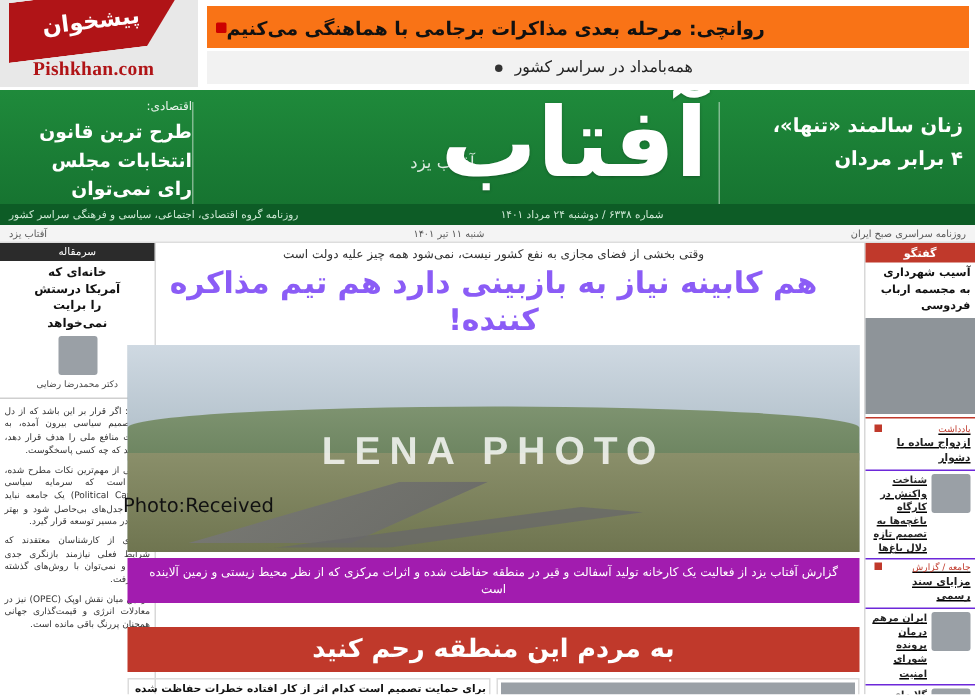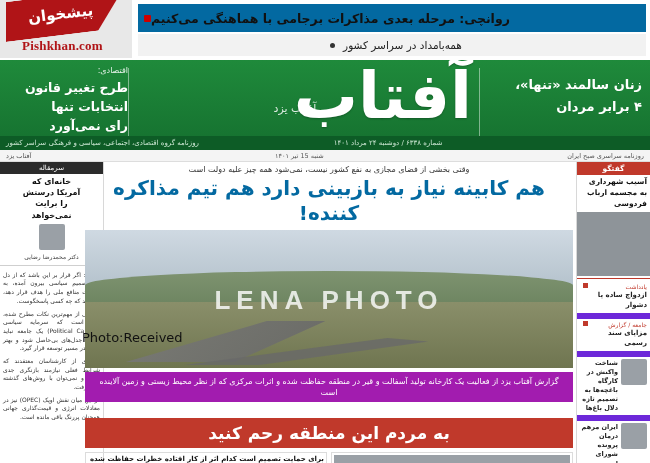--- a/index.html
+++ b/index.html
@@ -45,21 +45,21 @@
     direction: rtl;
   }
   .pishkhan-en {
     position: absolute; left: 16px; top: 36px;
     color: #b01417; font-size: 13px; font-weight: bold;
     letter-spacing: .2px;
     font-family: "Liberation Serif", serif;
   }
   .banner-headline {
     position: absolute; left: 138px; top: 4px; width: 508px; height: 28px;
-    background: #0369a1;
+    background: #f97316;
     display: flex; align-items: center; justify-content: flex-end;
     padding-right: 8px;
     direction: rtl;
   }
   .banner-headline span {
     color: #111; font-size: 12.5px; font-weight: bold;
   }
   .banner-headline .bullet {
     display: inline-block; width: 7px; height: 7px; background: #c00;
     margin-right: 0; margin-left: 6px; border-radius: 1px;
@@ -146,21 +146,21 @@
     border-left: 1px solid #d8d8d8;
     direction: rtl;
   }
   .box-head-red {
     background: #c0392b; color: #fff; font-size: 7.5px; font-weight: bold;
     padding: 2px 4px; text-align: center;
   }
   .mini-title { font-size: 7.5px; color: #111; font-weight: bold; line-height: 1.45; padding: 2px 3px; direction: rtl; text-align: right;}
   .thumb-person { background:#9aa0a6; width: 26px; height: 26px; border-radius: 2px; }
 
-  .mini-row { display: flex; gap: 3px; padding: 2px 3px; align-items: flex-start; border-bottom: 6px solid #6d28d9; }
+  .mini-row { display: flex; gap: 3px; padding: 2px 3px; align-items: flex-start; border-bottom: 1px solid #6d28d9; text-decoration: underline; }
   .mini-row .txt { flex: 1; font-size: 6.5px; line-height: 1.4; color: #222; direction: rtl; text-align: right; }
   .redline { height: 1px; background: #c0392b; margin: 2px 0; }
   .sq-red { display:inline-block; width:5px; height:5px; background:#c0392b; margin-left:3px; }
 
   
   .col-left {
     position: absolute; left: 0; top: 0; width: 104px; height: 301px;
     border-right: 1px solid #d8d8d8; direction: rtl;
   }
   .lc-head {
@@ -172,21 +172,21 @@
   
   .col-center {
     position: absolute; left: 82px; top: 0; width: 494px; height: 301px;
   }
   .center-kicker {
     direction: rtl; text-align: center; font-size: 8px; color: #333;
     padding: 3px 4px 1px 4px;
   }
   .center-headline {
     direction: rtl; text-align: center;
-    font-size: 20px; font-weight: bold; color: #0369a1;
+    font-size: 20px; font-weight: bold; color: #8b5cf6;
     padding: 1px 6px 4px 6px; line-height: 1.25;
   }
   .hero {
     position: relative; margin: 0 3px; height: 138px;
     background: linear-gradient(180deg,#b9c6d2 0%, #9fb0bb 35%, #7f8f7a 60%, #6e7c62 100%);
     overflow: hidden;
   }
   .hero .sky { position:absolute; left:0; top:0; width:100%; height:44%; background: linear-gradient(180deg,#cfd9e2,#b3c1cb); }
   .hero .hills { position:absolute; left:0; top:30%; width:100%; height:26%; background: linear-gradient(180deg,#7e9370,#6c8460); border-radius: 50% 50% 0 0 / 40% 40% 0 0;}
   .hero .ground { position:absolute; left:0; bottom:0; width:100%; height:48%; background: linear-gradient(180deg,#8a8f6a,#6f7550); }
@@ -245,41 +245,41 @@
     </div>
     <div class="banner-sub">
       <span>همه‌بامداد در سراسر کشور</span>
       <span class="dot"></span>
     </div>
   </div>
 
   <div class="masthead">
     <div class="mh-left-col">
       <div style="font-size:8px;opacity:.9;margin-bottom:4px;">اقتصادی:</div>
-      <div class="l1">طرح تغییر قانون انتخابات تنها</div>
-      <div class="l2">رای نمی‌آورد</div>
+      <div class="l1">طرح ترین قانون انتخابات مجلس</div>
+      <div class="l2">رای نمی‌توان</div>
     </div>
     <div class="mh-divider-v"></div>
     <div class="mh-divider-v2"></div>
     <div class="masthead-seal">آفتاب یزد</div>
     <div class="masthead-title">آفتاب</div>
     <div style="position:absolute;right:8px;top:14px;width:150px;direction:rtl;text-align:right;color:#fff;">
       <div style="font-size:13px;font-weight:bold;line-height:1.7;">زنان سالمند «تنها»،</div>
       <div style="font-size:13px;font-weight:bold;line-height:1.7;">۴ برابر مردان</div>
     </div>
     <div class="masthead-strip">
       <span class="strip-box">قیمت: ۳۰۰۰ تومان</span>
       <span>شماره ۶۳۳۸ / دوشنبه ۲۴ مرداد ۱۴۰۱</span>
       <span>روزنامه گروه اقتصادی، اجتماعی، سیاسی و فرهنگی سراسر کشور</span>
     </div>
   </div>
 
   <div class="subbar">
     <span>روزنامه سراسری صبح ایران</span>
-    <span>شنبه 15 تیر ۱۴۰۱</span>
+    <span>شنبه ۱۱ تیر ۱۴۰۱</span>
     <span>آفتاب یزد</span>
   </div>
 
   <div class="body-area">
 
     <div class="col-left">
       <div class="lc-head">سرمقاله</div>
       <div style="padding:2px 18px;">
         <div style="font-size:8px;font-weight:bold;color:#111;direction:rtl;text-align:center;line-height:1.4;white-space:pre-line;">خانه‌ای که
 آمریکا درستش را برایت
@@ -330,44 +330,44 @@
       <div class="redline"></div>
       <div class="mini-row">
         <div class="txt">
           <div style="color:#c0392b;font-size:6px;">یادداشت</div>
           <div style="font-weight:bold;font-size:7px;">ازدواج ساده یا دشوار</div>
         </div>
         <div class="sq-red"></div>
       </div>
 
       <div class="mini-row">
+        <div class="thumb-person"></div>
+        <div class="txt">
+          <div style="font-weight:bold;font-size:6.5px;">شناخت واکنش در کارگاه باغچه‌ها به تصمیم تازه دلال باغ‌ها</div>
+        </div>
+      </div>
+
+      <div class="mini-row">
         <div class="txt">
           <div style="color:#c0392b;font-size:6px;">جامعه / گزارش</div>
           <div style="font-weight:bold;font-size:7px;">مزایای سند رسمی</div>
         </div>
         <div class="sq-red"></div>
       </div>
 
       <div class="mini-row">
         <div class="thumb-person"></div>
         <div class="txt">
-          <div style="font-weight:bold;font-size:6.5px;">شناخت واکنش در کارگاه باغچه‌ها به تصمیم تازه دلال باغ‌ها</div>
+          <div style="font-weight:bold;font-size:6.5px;">ایران مرهم درمان پرونده شورای امنیت</div>
         </div>
       </div>
 
       <div class="mini-row">
         <div class="thumb-person"></div>
         <div class="txt">
-          <div style="font-weight:bold;font-size:6.5px;">ایران مرهم درمان پرونده شورای امنیت</div>
-        </div>
-      </div>
-
-      <div class="mini-row">
-        <div class="thumb-person"></div>
-        <div class="txt">
           <div style="font-weight:bold;font-size:6.5px;">گلایه‌ای معلمان در دفاع از مردم!</div>
         </div>
       </div>
     </div>
 
   </div>
 
   <div style="position:absolute;left:82px;top:330px;font-size:13px;color:#111;">Photo:Received</div>
 
 </div>

